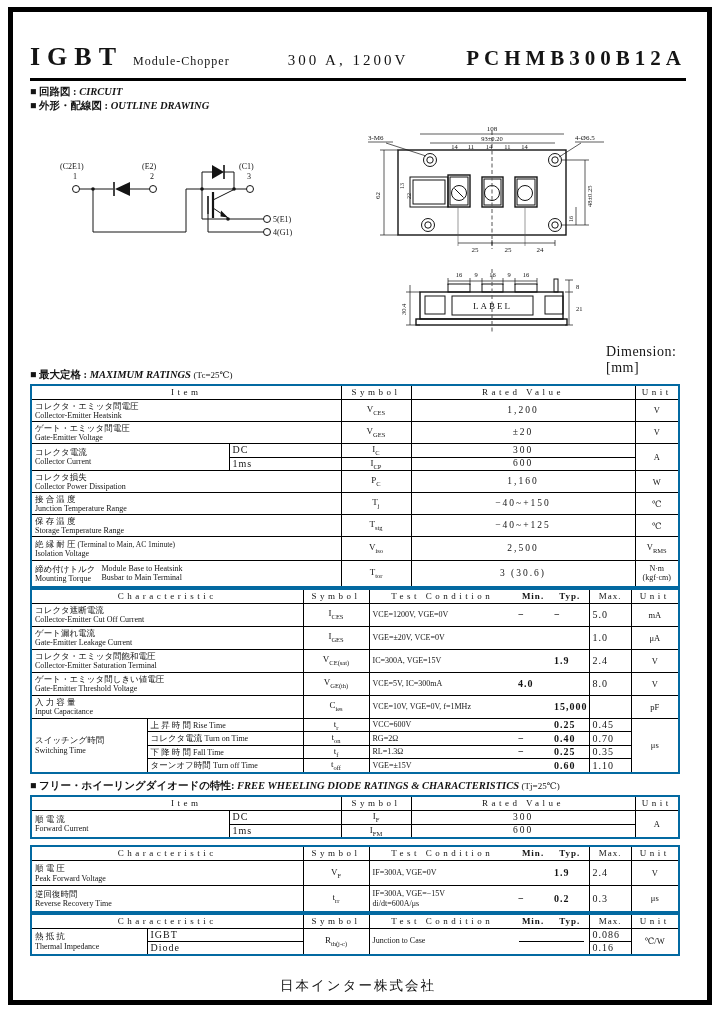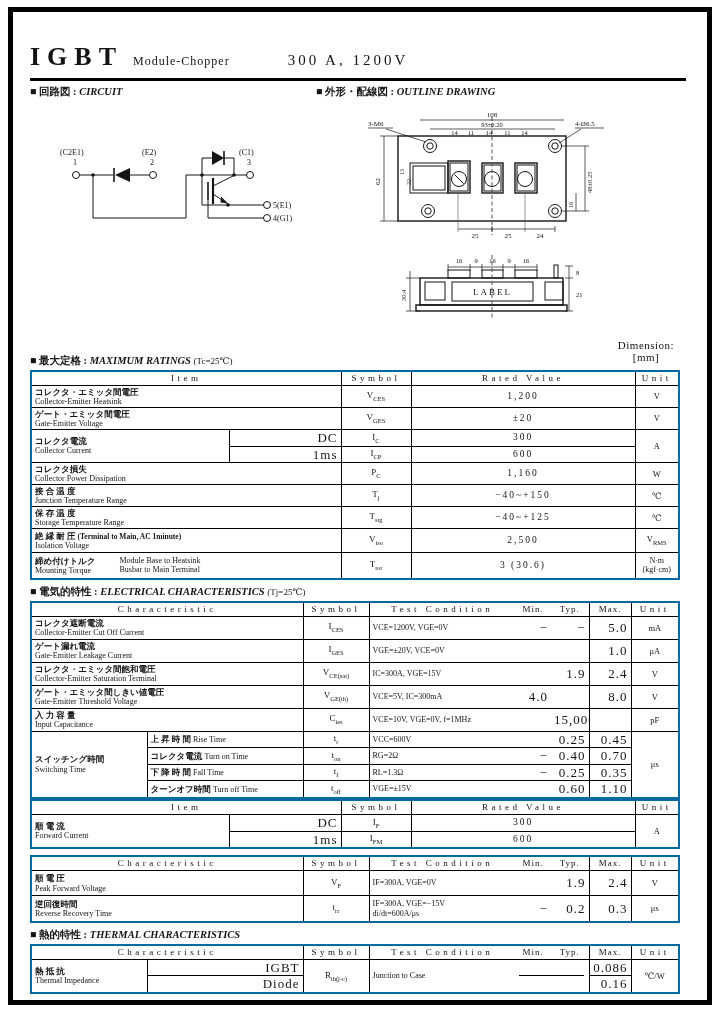--- a/index.html
+++ b/index.html
@@ -8,63 +8,64 @@
   .frame{position:absolute;left:8px;top:7px;right:8px;bottom:7px;border:5px solid #000;}
   .content{position:absolute;left:30px;top:14px;width:656px;}
   
   .hdr{display:flex;align-items:baseline;padding-top:28px;}
   .h-igbt{font-size:26px;font-weight:bold;letter-spacing:7px;}
   .h-type{font-size:12px;margin-left:10px;letter-spacing:1px;}
   .h-rating{font-size:15px;margin-left:58px;letter-spacing:3px;}
   .h-part{font-size:21px;font-weight:bold;letter-spacing:5px;margin-left:auto;}
   .rule{border-top:3px solid #000;margin-top:6px;}
   
-  .secrow{display:flex;margin-top:4px;}
+  .secrow{display:flex;margin-top:4px;flex-direction:column;}
   .sec{font-size:10.5px;font-weight:bold;white-space:nowrap;}
   .sec em{font-style:italic;}
   .sec .cond{font-weight:normal;font-size:9px;}
   .sec1{width:286px;}
   .mt{margin-top:5px;margin-bottom:2px;}
   
   .drawings{position:relative;height:250px;}
   svg{position:absolute;}
   svg text{font-family:"Liberation Serif","DejaVu Serif",serif;fill:#141414;}
-  .dimnote{position:absolute;left:576px;top:240px;font-size:11px;letter-spacing:.5px;text-align:center;}
+  .dimnote{position:absolute;left:576px;top:231px;font-size:14px;letter-spacing:.5px;}
   
   table{border-collapse:collapse;table-layout:fixed;width:648px;border:2px solid #0369a1;}
   td{border:1px solid #000;padding:0 3px;font-size:8.5px;line-height:1.2;vertical-align:middle;overflow:hidden;}
   td.hd{text-align:center;letter-spacing:3.5px;font-size:9px;height:13px;}
-  .jp{font-size:8.5px;display:block;font-weight:bold;}
+  .jp{font-size:8.5px;display:block;}
   .en{font-size:8px;display:block;}
   .inline .jp,.inline .en{display:inline;}
   td.sym{text-align:center;font-size:9px;}
   td.sym sub,td.unit sub{font-size:6.5px;}
   td.val{text-align:center;letter-spacing:2px;font-size:9.5px;}
   td.unit{text-align:center;font-size:8.5px;}
-  td.num{text-align:right;font-size:13px;letter-spacing:1px;}
+  td.num{text-align:left;font-size:10px;letter-spacing:1px;}
   td.cond{font-size:8px;}
-  .noR{border-right:none;} .noL{border-left:none;}
+  .noR{border-right:none;} .noL{border-left:none;font-weight:bold;}
   tr.h22{height:22px;} tr.h11{height:11px;} tr.h24{height:24px;} tr.h26{height:26px;}
   tr.h12{height:12px;} tr.h23{height:23px;} tr.h25{height:25px;}
-  .torq{display:flex;gap:24px;}
+  .torq{display:flex;gap:6px;}
   .note{font-size:7.5px;}
   .hline{border-top:1px solid #000;width:96%;margin:0 auto;}
   .gap6{height:6px;}
   .footer{text-align:center;font-size:13.5px;letter-spacing:2px;margin-top:21px;}
 </style>
 </head>
 <body>
 
 <div class="frame"></div>
 <div class="content">
 
   <div class="hdr">
     <span class="h-igbt">IGBT</span>
     <span class="h-type">Module-Chopper</span>
     <span class="h-rating">300 A, 1200V</span>
+    <span class="h-part">PCHMB300B12A</span>
   </div>
   <div class="rule"></div>
 
   <div class="secrow">
     <div class="sec sec1">
       <span>■ 回路図 :</span>
       <em>CIRCUIT</em>
     </div>
     <div class="sec">
       <span>■ 外形・配線図 :</span>
@@ -326,25 +327,20 @@
       <td class="sym"><span>T</span><sub>tor</sub></td>
       <td class="val">3 (30.6)</td>
       <td class="unit">
             <span class="en">N·m</span>
             <span class="en">(kgf·cm)</span>
           </td>
         </tr>
   </tbody>
     </table>
 
-  <div class="sec mt">
-    <span>■ 電気的特性 :</span>
-    <em>ELECTRICAL CHARACTERISTICS</em>
-    <span class="cond">(Tj=25℃)</span>
-  </div>
   <table>
     <colgroup>
         <col style="width:116px">
         <col style="width:156px">
         <col style="width:66px">
         <col style="width:146px">
         <col style="width:36px">
         <col style="width:38px">
         <col style="width:42px">
         <col style="width:48px">
@@ -452,20 +448,25 @@
       <td class="inline"><span class="jp">ターンオフ時間</span> <span class="en">Turn off Time</span></td>
       <td class="sym"><span>t</span><sub>off</sub></td>
       <td class="cond noR">VGE=±15V</td>
       <td class="num noL noR"></td>
       <td class="num noL">0.60</td>
       <td class="num">1.10</td>
         </tr>
   </tbody>
     </table>
 
+  <div class="sec mt">
+    <span>■ フリー・ホイーリングダイオードの特性:</span>
+    <em>FREE WHEELING DIODE RATINGS &amp; CHARACTERISTICS</em>
+    <span class="cond">(Tj=25℃)</span>
+  </div>
   <table>
     <colgroup>
         <col style="width:198px">
         <col style="width:112px">
         <col style="width:70px">
         <col style="width:224px">
         <col style="width:44px">
       </colgroup>
     <tbody>
         <tr class="h12">
@@ -536,24 +537,20 @@
             <span class="en">di/dt=600A/μs</span>
           </td>
       <td class="num noL noR">−</td>
       <td class="num noL">0.2</td>
       <td class="num">0.3</td>
       <td class="unit">μs</td>
         </tr>
   </tbody>
     </table>
 
-  <div class="sec mt">
-    <span>■ 熱的特性 :</span>
-    <em>THERMAL CHARACTERISTICS</em>
-  </div>
   <table>
     <colgroup>
         <col style="width:116px">
         <col style="width:156px">
         <col style="width:66px">
         <col style="width:146px">
         <col style="width:36px">
         <col style="width:38px">
         <col style="width:42px">
         <col style="width:48px">

